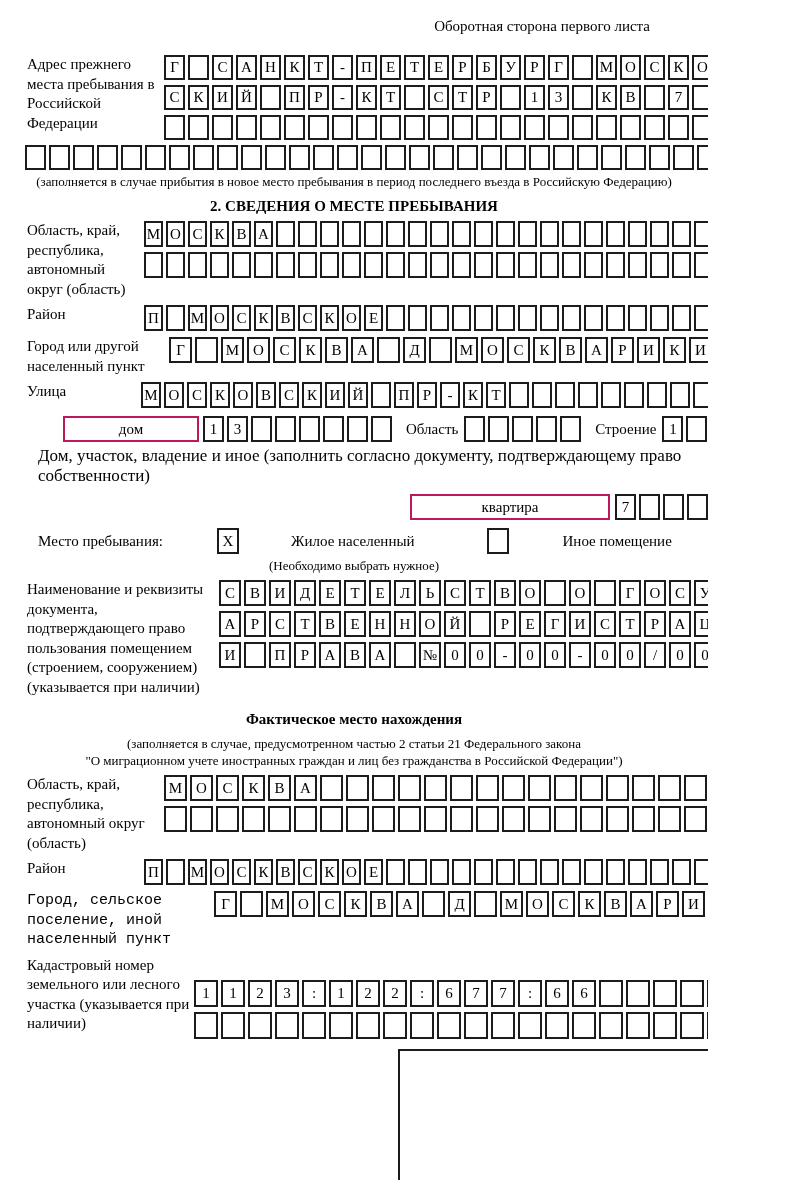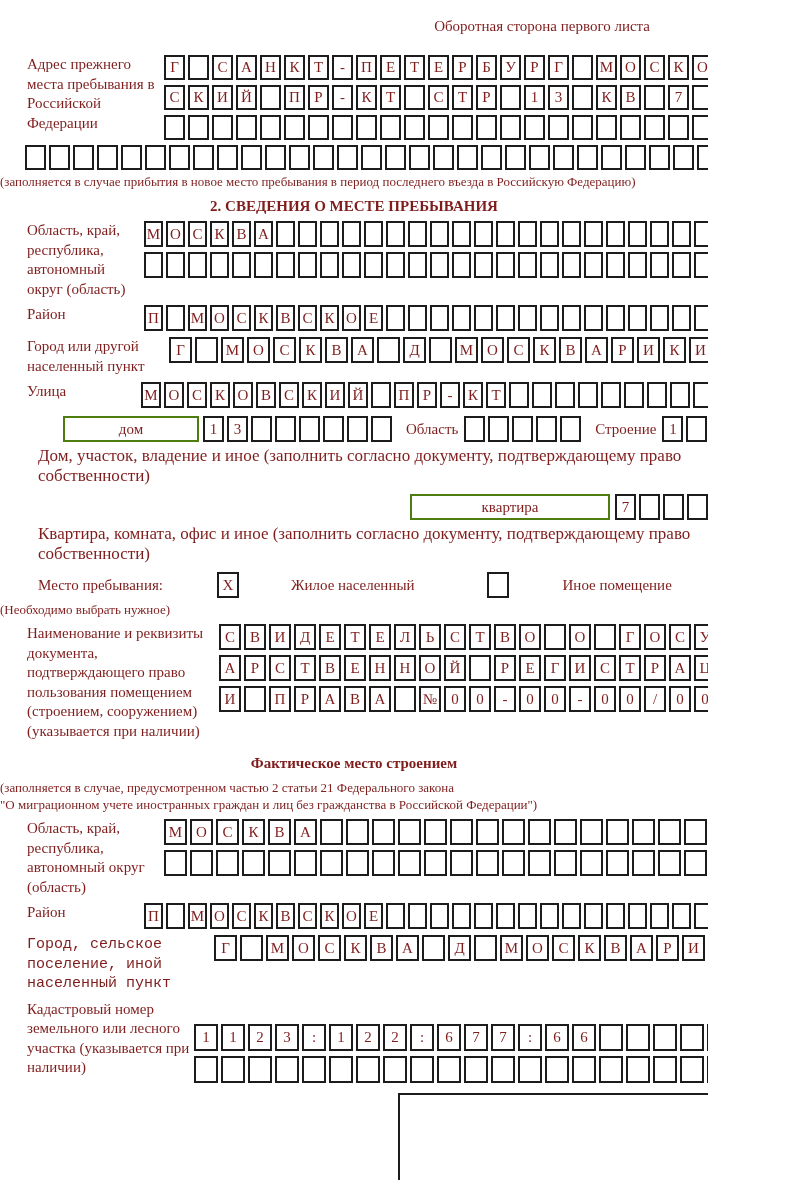--- a/index.html
+++ b/index.html
@@ -1,37 +1,37 @@
 <!DOCTYPE html>
 <html><head>
 <meta charset="utf-8">
 <style>
   html,body{margin:0;padding:0;background:#fff;}
   #page{position:relative;width:708px;height:1180px;background:#fff;overflow:hidden;
-        font-family:"Liberation Serif","DejaVu Serif",serif;color:#7f1d1d;}
+        font-family:"Liberation Serif","DejaVu Serif",serif;color:#000000;}
   .title-right{text-align:right;padding:18px 58px 0 0;font-size:15px;}
   .frow{display:flex;align-items:flex-start;padding-left:27px;margin-top:6px;}
   .flabel{flex:none;font-size:15px;line-height:1.3;}
   .fgrids{display:flex;flex-direction:column;gap:5px;}
   .grid{display:flex;gap:3px;}
   .cell{flex:none;box-sizing:border-box;border:2px solid #1c1c1c;background:#fff;
         display:flex;align-items:center;justify-content:center;
         font-size:15px;line-height:1;}
   .g24 .cell{width:21px;height:25px;}
   .g30 .cell{width:21px;height:25px;}
   .g27 .cell{width:19px;height:26px;}
   .g22 .cell{width:23px;height:26px;}
   .g26 .cell{width:20px;height:26px;}
   .g21 .cell{width:22px;height:26px;}
   .g20 .cell{width:24px;height:27px;}
   .gd .cell{width:21px;height:26px;}
-  .note{font-size:13px;text-align:left;margin-top:4px;}
+  .note{font-size:13px;text-align:center;margin-top:4px;}
   .sec-title{font-size:15px;font-weight:bold;text-align:center;margin-top:8px;}
   .caption{font-size:17px;padding-left:38px;margin-top:4px;}
-  .widebox{flex:none;box-sizing:border-box;border:2px solid #4d7c0f;height:26px;
+  .widebox{flex:none;box-sizing:border-box;border:2px solid #be185d;height:26px;
            display:flex;align-items:center;justify-content:center;font-size:15px;}
   .inline-row{display:flex;align-items:center;margin-top:8px;}
   .side-label{font-size:15px;flex:none;}
   .cbox{flex:none;box-sizing:border-box;width:22px;height:26px;border:2px solid #1c1c1c;
         display:flex;align-items:center;justify-content:center;font-size:15px;}
   .stamp{box-sizing:border-box;border:2px solid #1c1c1c;background:#fff;
          margin:10px 0 0 398px;width:365px;height:163px;}
 </style>
 </head>
 <body>
@@ -348,21 +348,20 @@
 
   <div class="inline-row" style="padding-left:89px;justify-content:flex-end;">
     <div class="widebox" style="width:200px;">квартира</div>
     <div class="grid gd" style="margin-left:5px;">
         <span class="cell">7</span>
         <span class="cell"></span>
         <span class="cell"></span>
         <span class="cell"></span>
       </div>
   </div>
-  <div class="caption">Квартира, комната, офис и иное (заполнить согласно документу, подтверждающему право собственности)</div>
 
   <div class="inline-row" style="padding-left:38px;gap:44px;">
     <div class="side-label">Место пребывания:</div>
     <div class="cbox" style="margin-left:10px;">X</div>
     <div class="side-label" style="margin-left:8px;">Жилое населенный</div>
     <div class="cbox" style="margin-left:28px;"></div>
     <div class="side-label" style="margin-left:10px;">Иное помещение</div>
     <div class="cbox" style="margin-left:36px;"></div>
     <div class="side-label" style="margin-left:32px;">Организация</div>
   </div>
@@ -436,21 +435,21 @@
           <span class="cell">0</span>
           <span class="cell">0</span>
           <span class="cell">/</span>
           <span class="cell">0</span>
           <span class="cell">0</span>
           <span class="cell">0</span>
         </div>
     </div>
   </div>
 
-  <div class="sec-title" style="margin-top:14px;">Фактическое место строением</div>
+  <div class="sec-title" style="margin-top:14px;">Фактическое место нахождения</div>
   <div class="note" style="margin-top:8px;">(заполняется в случае, предусмотренном частью 2 статьи 21 Федерального закона</div>
   <div class="note" style="margin-top:1px;">"О миграционном учете иностранных граждан и лиц без гражданства в Российской Федерации")</div>
 
   <div class="frow">
     <div class="flabel" style="width:137px;">Область, край, республика, автономный округ (область)</div>
     <div class="fgrids">
       <div class="grid g22">
           <span class="cell">М</span>
           <span class="cell">О</span>
           <span class="cell">С</span>

